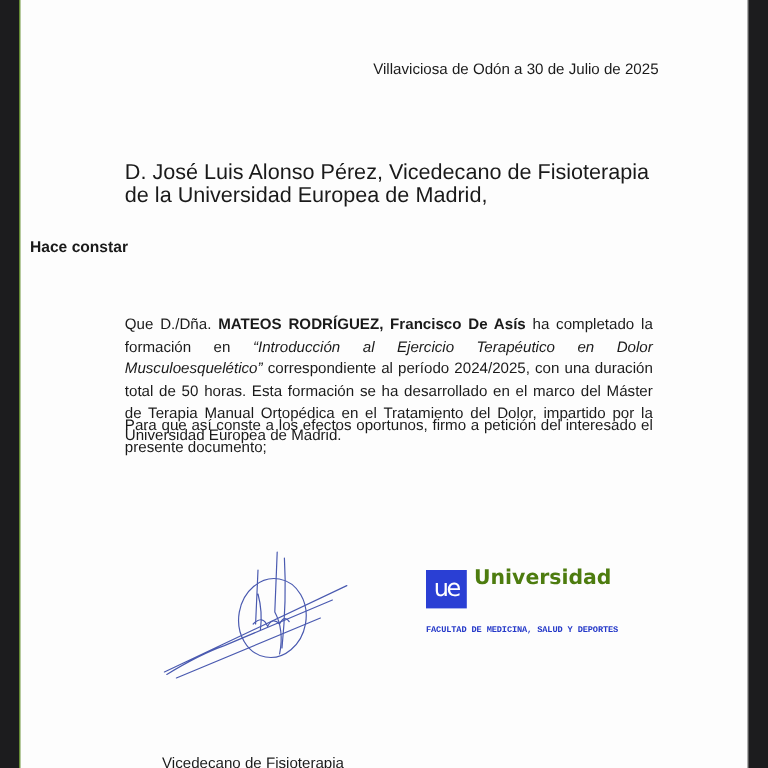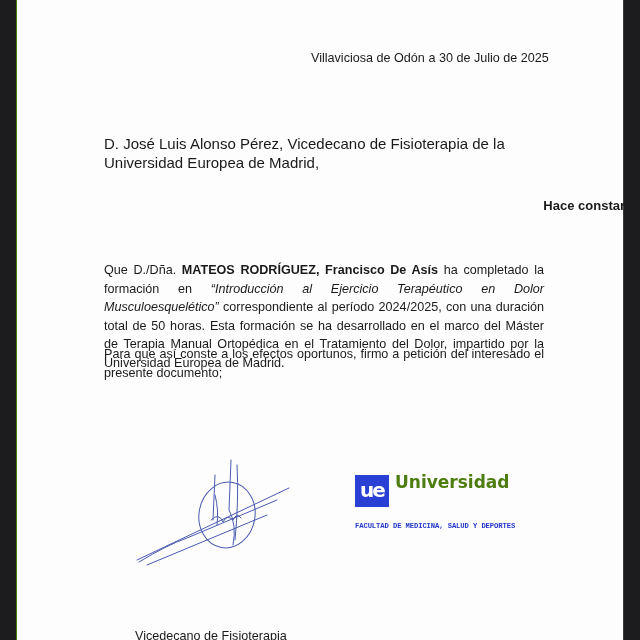--- a/index.html
+++ b/index.html
@@ -7,24 +7,24 @@
     .frame { position: relative; width: 640px; height: 640px; background: #1c1c1e; }
     .page {
       position: absolute; left: 16px; top: 0; width: 608px; height: 640px;
       background: #fdfdfd; border-left: 1px solid #4d7c0f; border-right: 1px solid #3a3a3a;
       font-family: "Liberation Sans", sans-serif; color: #1a1a1a;
     }
     .date-line {
       position: absolute; left: 294px; top: 51px; font-size: 12.6px; white-space: nowrap;
     }
     .intro {
-      position: absolute; left: 87px; top: 134px; width: 440px; font-size: 15px; line-height: 19px;
+      position: absolute; left: 87px; top: 134px; width: 440px; font-size: 18px; line-height: 19px;
     }
     .heading {
-      position: absolute; left: 0; top: 198px; width: 608px; text-align: right;
+      position: absolute; left: 0; top: 198px; width: 608px; text-align: left;
       font-size: 13px; font-weight: bold; padding-left: 8px;
     }
     .body-para {
       position: absolute; left: 87px; top: 234px; width: 440px; font-size: 12.6px; line-height: 18.5px;
       text-align: justify;
       margin-top: 27px;
     }
     .body-para .name { font-weight: bold; }
     .body-para .course { font-style: italic; }
     .closing {
@@ -32,21 +32,21 @@
       text-align: justify;
     }
     .signature {
       position: absolute; left: 110px; top: 450px; width: 180px; height: 120px;
     }
     .logo {
       position: absolute; left: 320px; top: 470px; width: 200px; height: 70px;
     }
     .logo-mark {
       position: absolute; left: 18px; top: 5px; width: 34px; height: 32px;
-      background: #2a3fd4; color: #fff; font-weight: bold; font-size: 20px;
+      background: #2a3fd4; color: #fff; font-weight: normal; font-size: 20px;
       line-height: 30px; text-align: center; letter-spacing: -2px;
       font-family: "DejaVu Sans", sans-serif;
     }
     .logo-name {
       position: absolute; left: 58px; top: 3px; color: #4d7c0f; font-weight: bold;
       font-size: 17px; line-height: 18px; font-family: "DejaVu Sans", sans-serif;
     }
     .logo-name .city { font-weight: normal; font-size: 11.5px; letter-spacing: 0.2px; }
     .logo-faculty {
       position: absolute; left: 18px; top: 52px; color: #2438c8; font-weight: bold;

